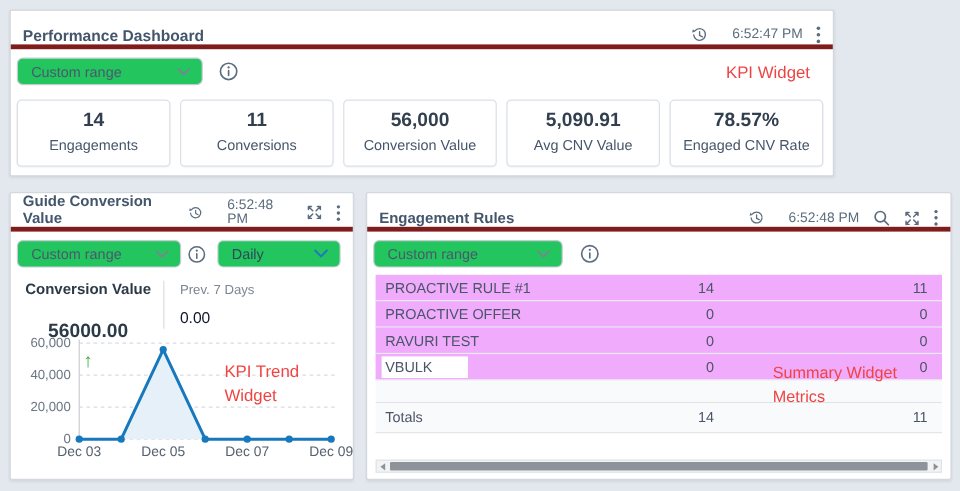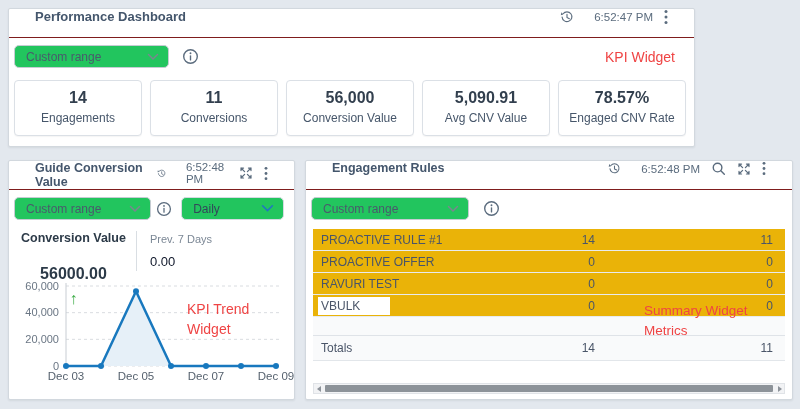--- a/index.html
+++ b/index.html
@@ -4,22 +4,22 @@
 <style>
   html,body{margin:0;padding:0;background:#e3e8ee;}
   .stage{position:relative;width:800px;height:409px;background:#e3e8ee;overflow:hidden;
          font-family:"Liberation Sans",sans-serif;-webkit-font-smoothing:antialiased;}
   .panel{position:absolute;background:#fff;border:1px solid #d2d8de;border-radius:2px;
          box-shadow:0 1px 2px rgba(25,39,52,.08);box-sizing:border-box;}
   .p-top{left:8px;top:8px;width:687px;height:139px;}
   .p-left{left:8px;top:160px;width:287px;height:240px;}
   .p-right{left:305px;top:160px;width:488px;height:240px;}
 
-  .whead{height:28px;display:flex;align-items:flex-start;justify-content:space-between;
-         padding:0 26px;border-bottom:1px solid #7f1d1d;}
+  .whead{height:28px;display:flex;align-items:flex-end;justify-content:space-between;
+         padding:0 10px;border-bottom:4px solid #7f1d1d;}
   .wtitle{font-size:13px;font-weight:bold;color:#44566c;}
   .p-left .wtitle,.p-right .wtitle{font-size:12.5px;}
   .hicons{display:flex;align-items:center;gap:11px;color:#5b6c7e;}
   .timechip{display:flex;align-items:center;gap:20px;font-size:11.5px;color:#5b6c7e;}
   .icon-btn{display:flex;align-items:center;cursor:pointer;}
 
   .controls{display:flex;align-items:center;margin:7px 10px 0 5px;}
   .select{height:23px;border:1px solid #c6ccd3;border-radius:5px;background:#22c55e;
           display:flex;align-items:center;justify-content:space-between;
           padding:0 9px 0 11px;font-size:12px;color:#4a5a6c;box-sizing:border-box;cursor:pointer;}
@@ -57,21 +57,21 @@
   .grid{stroke:#d9dce0;stroke-dasharray:3 3;stroke-width:1;}
   .yaxis{stroke:#c8cdd3;stroke-width:1;}
   .area{fill:#e6f0f8;}
   .tline{fill:none;stroke:#1878be;stroke-width:2.5;stroke-linejoin:round;}
   .dot{fill:#1878be;}
   .ytick{font-size:11px;fill:#6a7684;text-anchor:end;}
   .xtick{font-size:11.5px;fill:#55616e;text-anchor:middle;}
 
   .table{position:absolute;left:7px;right:7px;top:68px;}
   .trow{display:grid;grid-template-columns:1fr 140px 178px;align-items:center;
-        height:21px;border-bottom:1px solid #e8ebee;background:#eab308;
+        height:21px;border-bottom:1px solid #e8ebee;background:#f0abfc;
         font-size:12px;color:#4a5568;}
   .th{height:22px;background:#fcfdfe;border-top:1px solid #e0e4e8;border-bottom:1px solid #d3d9de;
       font-size:10.5px;font-weight:bold;color:#57687c;letter-spacing:.4px;}
   .c1{padding-left:8px;display:flex;align-items:center;justify-content:space-between;height:100%;}
   .c2,.c3{text-align:right;padding-right:12px;}
   .vd{width:1px;height:11px;background:#b7c0c9;margin-right:2px;}
   .hl{background:#fff;padding:2px 30px 2px 3px;margin-left:-3px;}
   .rowempty{height:18px;background:#f9fafb;border-bottom:1px solid #dfe3e8;}
   .totals{height:24px;background:#f9fafb;border-bottom:1px solid #e2e6ea;}
 

